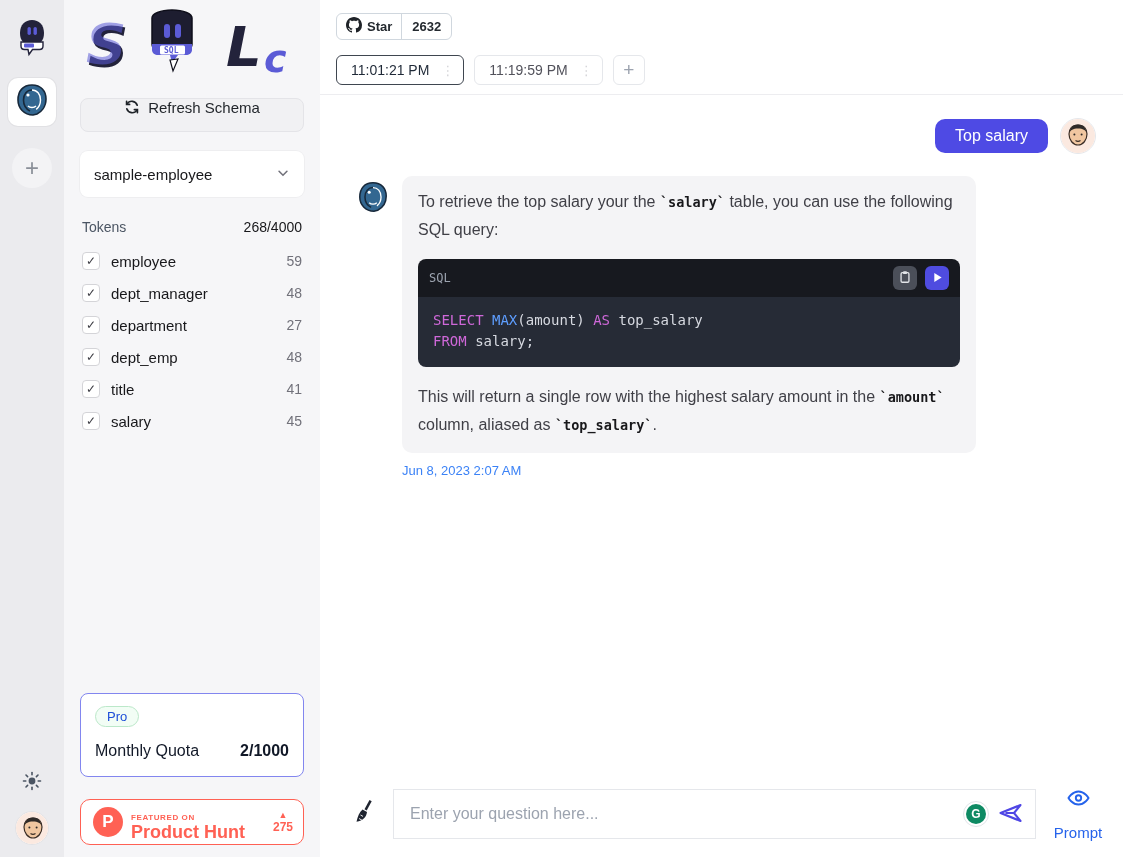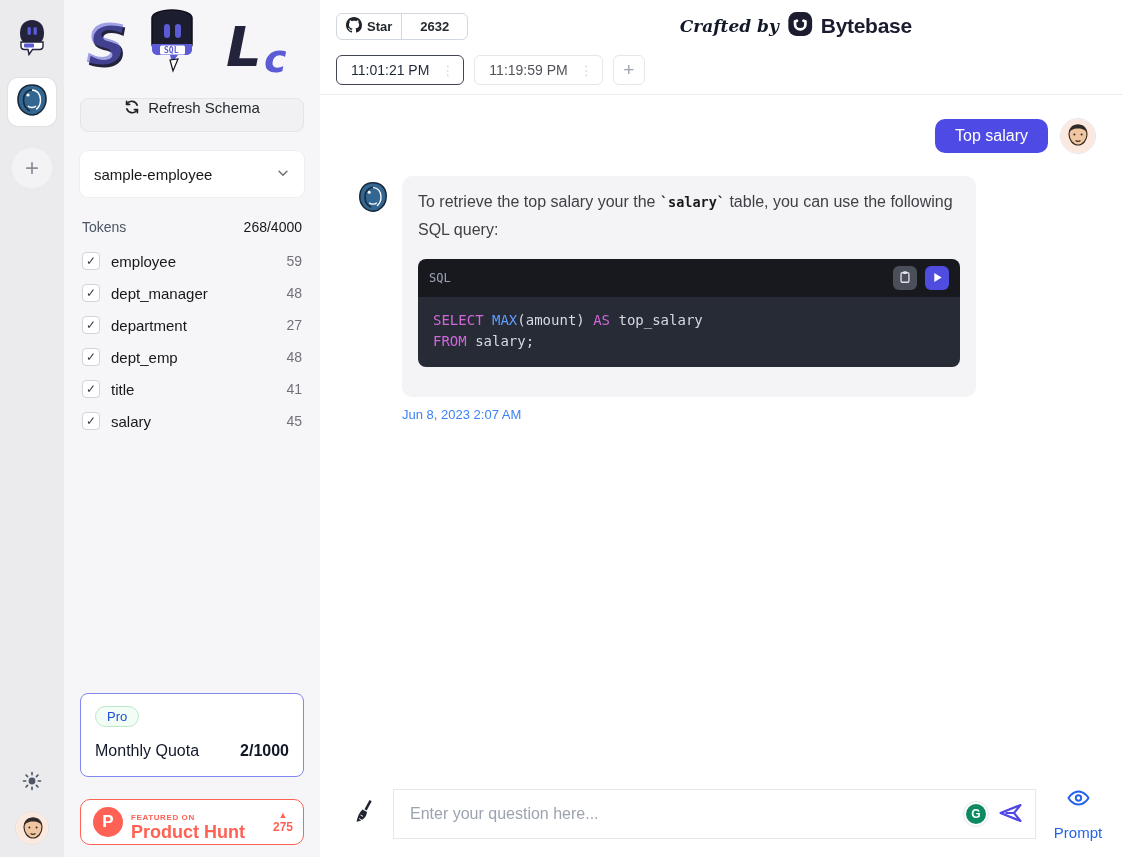--- a/index.html
+++ b/index.html
@@ -62,21 +62,21 @@
   .ph-up { font-size:9px; line-height:9px; }
   .ph-count { font-size:12px; font-weight:bold; }
 
   
   .main { flex:1; display:flex; flex-direction:column; background:#fff; min-width:0; }
   .header { padding:10px 16px 0; border-bottom:1px solid #ededf0; }
   .header-top { position:relative; height:32px; display:flex; align-items:center; }
   .star-btn { display:inline-flex; align-items:stretch; border:1px solid #d0d7de; border-radius:6px;
     overflow:hidden; font-size:13px; font-weight:600; color:#24292f; background:#fff; cursor:pointer; }
   .star-left { display:flex; align-items:center; gap:5px; padding:3px 9px; }
-  .star-count { display:flex; align-items:center; padding:3px 18px; border-left:1px solid #d0d7de; }
+  .star-count { display:flex; align-items:center; padding:3px 10px; border-left:1px solid #d0d7de; }
   .crafted { position:absolute; left:50%; top:0; transform:translateX(-18%); display:flex;
     align-items:center; gap:8px; height:32px; }
   .crafted-by { font-family:"DejaVu Serif", serif; font-style:italic; font-weight:600;
     font-size:17px; color:#111827; }
   .brand-name { font-size:21px; font-weight:bold; color:#1c1c30; letter-spacing:-.3px; }
   .tab-row { display:flex; gap:10px; margin-top:13px; padding-bottom:9px; }
   .tab { height:30px; display:flex; align-items:center; border-radius:6px; padding:0 6px 0 14px;
     font-size:14px; background:#fff; cursor:pointer; }
   .tab.active { border:1px solid #3f4650; color:#1f2937; }
   .tab.inactive { border:1px solid #e5e7eb; color:#52525b; }
@@ -297,32 +297,20 @@
           <span class="star-left">
             <span>
               <svg width="16" height="16" viewBox="0 0 16 16" fill="#1f2328">
                   <path d="M8 0C3.58 0 0 3.58 0 8c0 3.54 2.29 6.53 5.47 7.59.4.07.55-.17.55-.38 0-.19-.01-.82-.01-1.49-2.01.37-2.53-.49-2.69-.94-.09-.23-.48-.94-.82-1.13-.28-.15-.68-.52-.01-.53.63-.01 1.08.58 1.23.82.72 1.21 1.87.87 2.33.66.07-.52.28-.87.51-1.07-1.78-.2-3.64-.89-3.64-3.95 0-.87.31-1.59.82-2.15-.08-.2-.36-1.02.08-2.12 0 0 .67-.21 2.2.82.64-.18 1.32-.27 2-.27s1.36.09 2 .27c1.53-1.04 2.2-.82 2.2-.82.44 1.1.16 1.92.08 2.12.51.56.82 1.27.82 2.15 0 3.07-1.87 3.75-3.65 3.95.29.25.54.73.54 1.48 0 1.07-.01 1.93-.01 2.2 0 .21.15.46.55.38A8.01 8.01 0 0 0 16 8c0-4.42-3.58-8-8-8z"></path>
                 </svg>
             </span>
             <span>Star</span>
           </span>
           <span class="star-count">2632</span>
         </button>
-        <div class="crafted">
-          <span class="crafted-by">Crafted by</span>
-          <span>
-            <svg width="26" height="26" viewBox="0 0 24 24">
-                <rect x="1" y="1" width="22" height="22" rx="7.5" fill="#1c1c30"></rect>
-                <circle cx="8.8" cy="9" r="1.4" fill="#fff"></circle>
-                <circle cx="15.2" cy="9" r="1.4" fill="#fff"></circle>
-                <path d="M7.2 9.5v2.7a4.8 4.8 0 0 0 9.6 0V9.5" fill="none" stroke="#fff" stroke-width="2.5" stroke-linecap="round"></path>
-              </svg>
-          </span>
-          <span class="brand-name">Bytebase</span>
-        </div>
       </div>
       <div class="tab-row">
         <div class="tab active">
           <span>11:01:21 PM</span>
           <span class="tab-dots">⋮</span>
         </div>
         <div class="tab inactive">
           <span>11:19:59 PM</span>
           <span class="tab-dots">⋮</span>
         </div>
@@ -380,20 +368,21 @@
                   </span>
                 </button>
               </span>
             </div>
             <div class="code-body">
               <div class="code-line"><span class="kw">SELECT</span><span> </span><span class="fn">MAX</span><span>(amount) </span><span class="kw">AS</span><span> top_salary</span></div>
               <div class="code-line"><span class="kw">FROM</span><span> salary;</span></div>
             </div>
           </div>
 
+          <p><span>This will return a single row with the highest salary amount in the </span><span class="inline-code">`amount`</span><span> column, aliased as </span><span class="inline-code">`top_salary`</span><span>.</span></p>
         </div>
       </div>
 
       <div class="timestamp">Jun 8, 2023 2:07 AM</div>
     </div>
 
     <div class="composer">
       <button class="broom-btn">
         <span>
           <svg width="26" height="30" viewBox="0 0 26 30">

